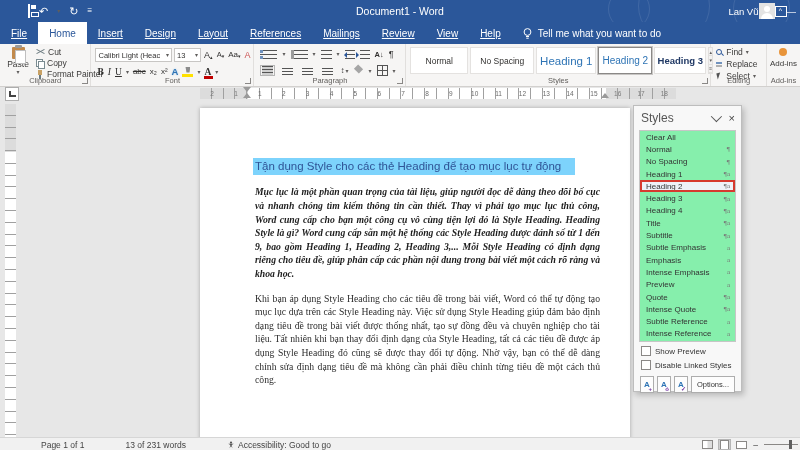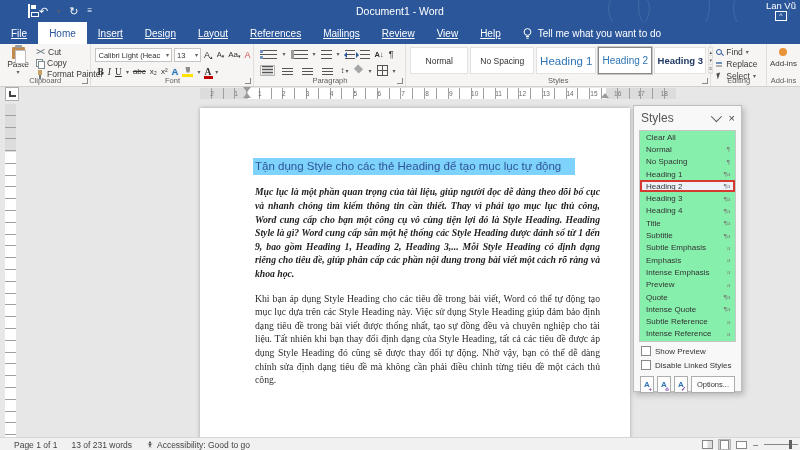--- a/index.html
+++ b/index.html
@@ -8,21 +8,21 @@
 
   
   .titlebar{position:absolute;left:0;top:0;width:800px;height:22px;background:#2b579a;color:#fff;overflow:hidden;}
   .tb-deco{position:absolute;border-radius:50%;border:1px solid rgba(255,255,255,.10);}
   .qat{position:absolute;left:28px;top:0;height:22px;display:flex;align-items:center;gap:9px;font-size:11px;}
   .qat .ic{cursor:default;line-height:1;}
   .saveic{width:10px;height:10px;border:1px solid #fff;position:relative;}
   .saveic:before{content:"";position:absolute;left:2px;top:0;width:5px;height:4px;background:#fff;}
   .saveic:after{content:"";position:absolute;left:2px;bottom:0;width:6px;height:3px;border:1px solid #fff;}
   .tb-title{position:absolute;left:0;right:0;top:0;height:22px;display:flex;align-items:center;justify-content:center;font-size:10.5px;}
-  .tb-right{position:absolute;right:4px;top:0;height:22px;display:flex;align-items:center;gap:0;font-size:9.5px;flex-direction:column;}
+  .tb-right{position:absolute;right:4px;top:0;height:22px;display:flex;align-items:center;gap:0;font-size:9.5px;}
   .avatar{width:16px;height:16px;background:#e3e3e3;position:relative;overflow:hidden;}
   .avatar:before{content:"";position:absolute;left:5px;top:3px;width:6px;height:6px;border-radius:50%;background:#fff;}
   .avatar:after{content:"";position:absolute;left:2px;top:10px;width:12px;height:7px;border-radius:6px 6px 0 0;background:#fff;}
   .rdo{width:10px;height:9px;border:1px solid #fff;font-size:7px;line-height:8px;text-align:center;}
 
   
   .tabbar{position:absolute;left:0;top:22px;width:800px;height:22px;background:#2b579a;display:flex;align-items:stretch;color:#fff;font-size:10px;}
   .tab{display:flex;align-items:center;padding:0 11px;cursor:default;}
   .tab.selected{background:#fff;color:#2b579a;}
   .tellme{display:flex;align-items:center;gap:5px;padding:0 10px;font-size:10px;}
@@ -159,21 +159,21 @@
   .sp-row.highlighted{background:#eef2f8;outline:2px solid #d63a2f;outline-offset:-2px;}
   .sp-check{display:flex;align-items:center;gap:4px;margin:4px 0 0 7px;font-size:8px;color:#333;}
   .cb{width:8px;height:8px;background:#fff;border:1px solid #8a8886;flex:none;}
   .sp-foot{display:flex;align-items:center;gap:3px;margin:6px 6px 0 6px;}
   .sp-btn{width:17px;height:15px;border:1px solid #adadad;background:#fdfdfd;display:flex;align-items:center;justify-content:center;font-size:8px;color:#2e74b5;font-weight:bold;position:relative;}
   .sp-btn i{font-style:normal;font-size:6px;color:#7030a0;position:absolute;right:1px;bottom:0;}
   .optbtn{margin-left:auto;height:15px;border:1px solid #adadad;background:#fdfdfd;font-size:7.5px;color:#333;display:flex;align-items:center;padding:0 5px;}
 
   
   .statusbar{position:absolute;left:0;top:437px;width:800px;height:13px;background:#f1f1f1;border-top:1px solid #d6d6d6;display:flex;align-items:center;font-size:8.5px;color:#444;}
-  .sb-item{margin-left:14px;white-space:nowrap;display:flex;align-items:center;gap:3px;}
+  .sb-item{white-space:nowrap;display:flex;align-items:center;gap:3px;padding-left:41px;}
   .sb-right{margin-left:auto;display:flex;align-items:center;gap:6px;margin-right:2px;}
   .vic{width:11px;height:9px;display:flex;align-items:center;justify-content:center;}
   .vic .pg{width:7px;height:8px;background:#fff;border:1px solid #8a8886;}
   .vic.book .pg{width:10px;height:7px;background:linear-gradient(90deg,#fff 49%,#ddd 51%);}
   .vic.sel{background:#cfcfcf;outline:1px solid #b5b5b5;}
   .zoomtrack{width:34px;height:1px;background:#8a8886;position:relative;}
   .zoomhandle{position:absolute;right:6px;top:-4px;width:3px;height:9px;background:#5f5f5f;}
   .accic{width:8px;height:8px;}
 </style>
 </head>

